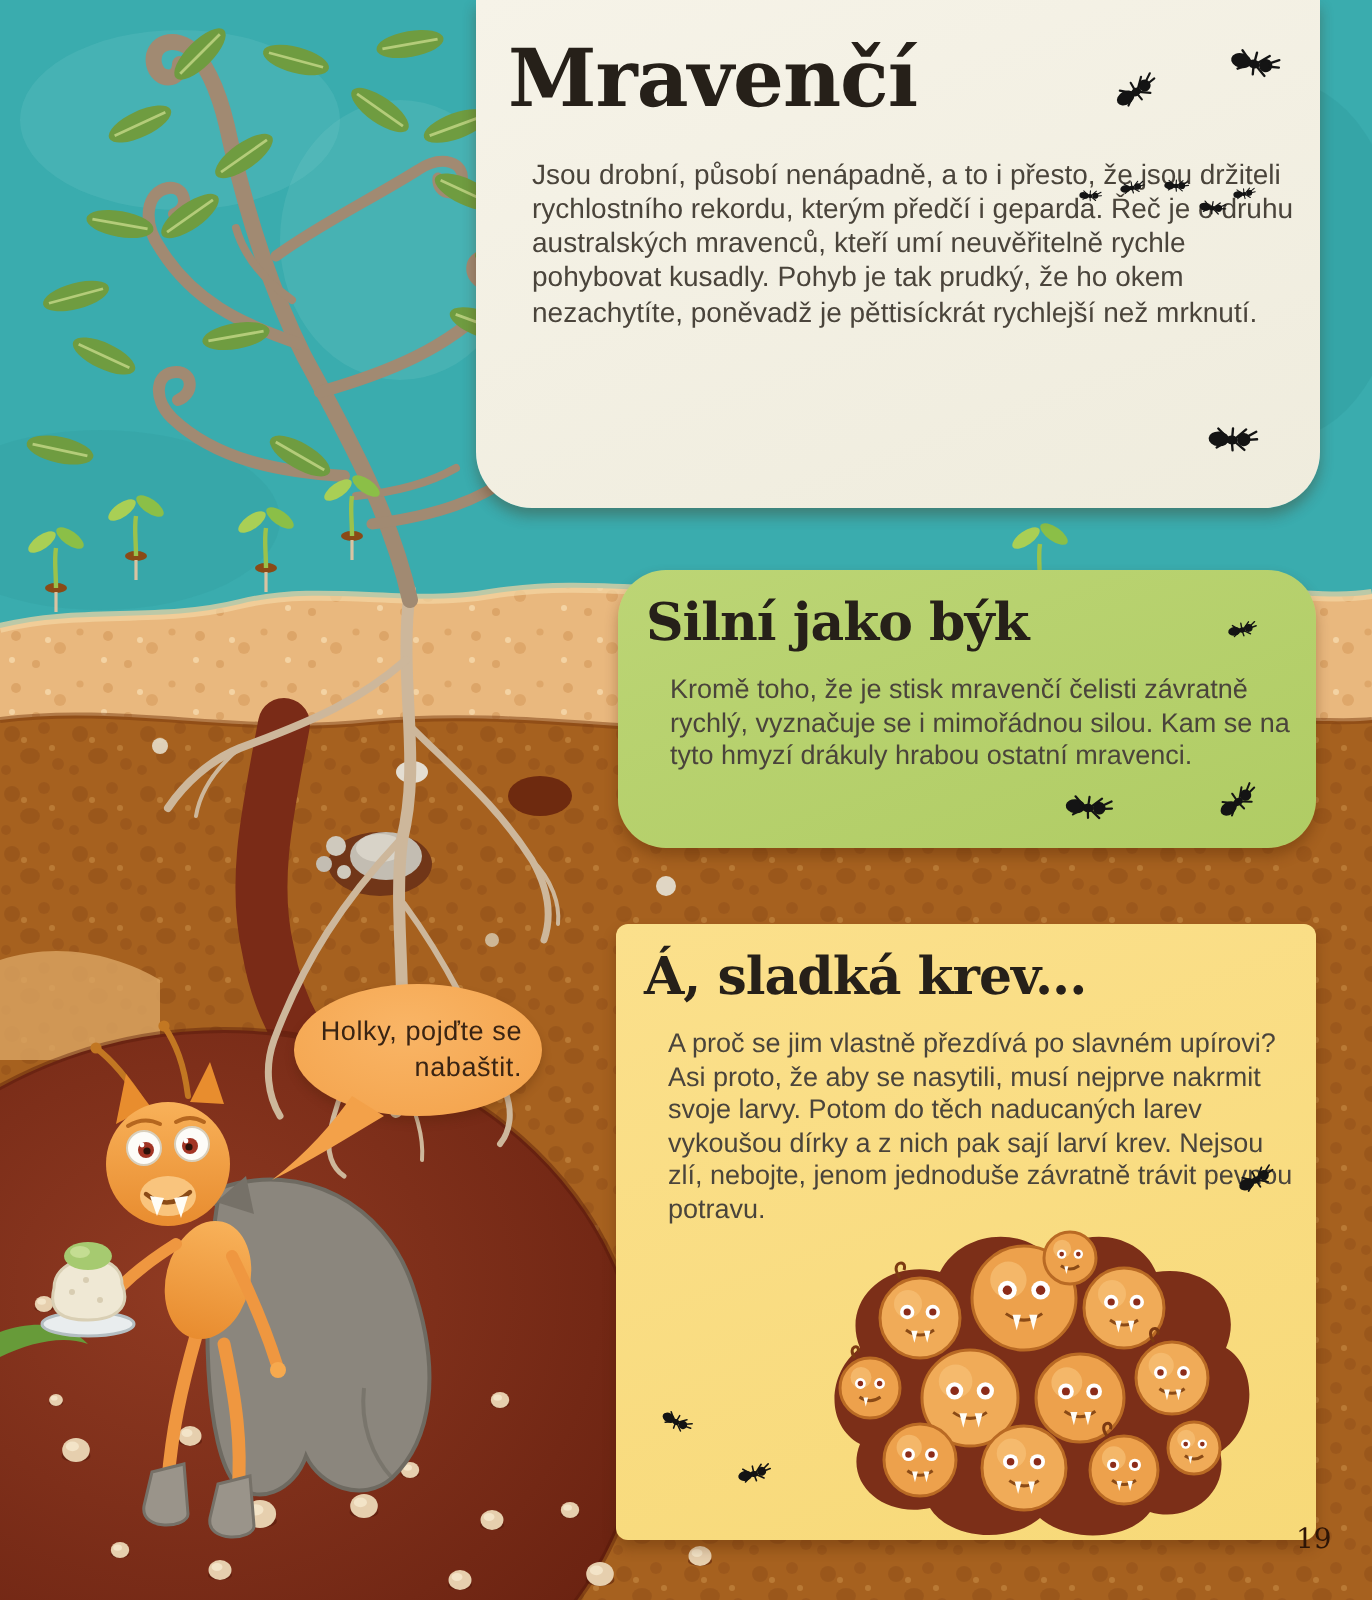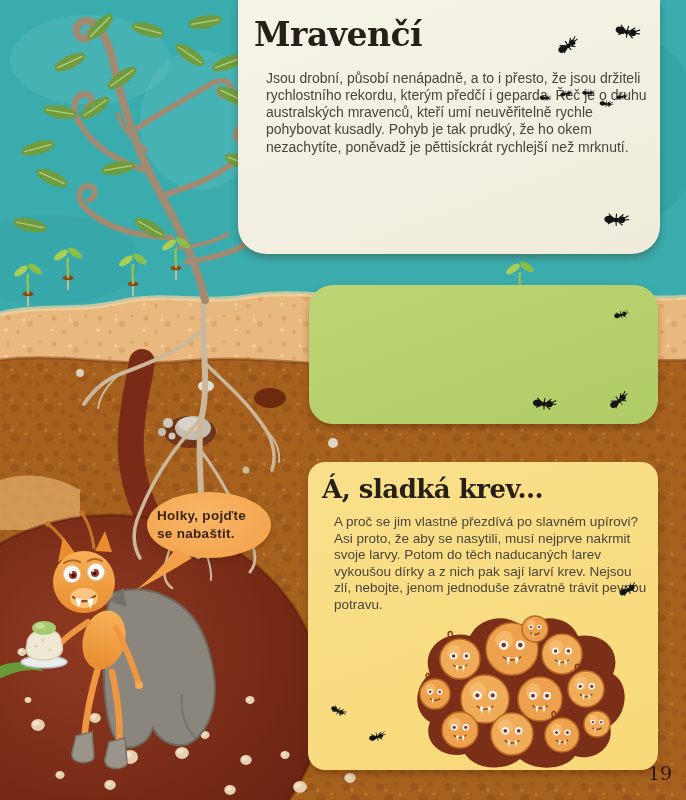--- a/index.html
+++ b/index.html
@@ -22,53 +22,53 @@
   }
   .card-strong{
     left:309px; top:285px; width:349px; height:139px;
     background:linear-gradient(160deg,#bcd575,#b0cc64);
     border-radius:24px;
     padding:12px 26px 0 14px; box-sizing:border-box;
   }
   .card-blood{
     left:308px; top:462px; width:350px; height:308px;
     background:linear-gradient(160deg,#fbe08c,#f7d978);
-    border-radius:17px;
+    border-radius:6px;
     padding:12px 26px 0 14px; box-sizing:border-box;
   }
   .card h1{
     margin:0; font-family:"DejaVu Serif","Liberation Serif",serif;
     font-weight:bold; color:#262019; letter-spacing:-.5px;
   }
-  .card-intro h1{font-size:33px; line-height:1.28;}
+  .card-intro h1{font-size:40px; line-height:1.28;}
   .card-strong h1,.card-blood h1{font-size:26px; line-height:1.2;}
   .card p{
     margin:9px 0 0 12px; color:#4a443b; font-size:13.5px; line-height:1.22;
   }
   .card-intro p{margin-top:14px; width:384px; font-size:14px;}
   .card-strong p{width:320px;}
   .card-blood p{width:318px;}
   .speech-bubble{
     position:absolute; left:147px; top:492px; width:124px; height:66px;
     background:radial-gradient(ellipse at 45% 35%,#f9b566,#f3a149);
     border-radius:50%; z-index:6;
     display:flex; align-items:center; justify-content:center;
     box-shadow:0 3px 5px rgba(70,32,4,.25);
   }
   .speech-bubble span{
-    width:104px; text-align:left; font-size:13.5px; line-height:1.35;
-    font-weight:bold; color:#3a2413; letter-spacing:.3px;
+    width:104px; text-align:right; font-size:13.5px; line-height:1.35;
+    font-weight:normal; color:#3a2413; letter-spacing:.3px;
   }
   #bubble-tail{position:absolute; left:128px; top:546px; z-index:6;}
   #larvae{position:absolute; left:400px; top:604px; z-index:6;}
   #ants{position:absolute; left:0; top:0; z-index:8; pointer-events:none;}
   .page-number{
     position:absolute; left:648px; top:762px; z-index:7;
     font-family:"DejaVu Serif","Liberation Serif",serif;
-    font-size:19px; color:#2e1506;
+    font-size:14px; color:#2e1506;
   }
 </style>
 </head>
 <body>
 
 <div class="page">
 
   <svg id="bg" width="686" height="800" viewBox="0 0 686 800">
     <defs>
       <pattern id="leopard" width="34" height="30" patternUnits="userSpaceOnUse">
@@ -395,20 +395,22 @@
     </g>
   </svg>
 
   <div class="card card-intro">
     <h1><span>Mravenčí</span><br>
     </h1>
     <p>Jsou drobní, působí nenápadně, a to i přesto, že jsou držiteli rychlostního rekordu, kterým předčí i geparda. Řeč je o druhu australských mravenců, kteří umí neuvěřitelně rychle pohybovat kusadly. Pohyb je tak prudký, že ho okem nezachytíte, poněvadž je pěttisíckrát rychlejší než mrknutí.</p>
   </div>
 
   <div class="card card-strong">
+    <h1>Silní jako býk</h1>
+    <p>Kromě toho, že je stisk mravenčí čelisti závratně rychlý, vyznačuje se i mimořádnou silou. Kam se na tyto hmyzí drákuly hrabou ostatní mravenci.</p>
   </div>
 
   <div class="card card-blood">
     <h1>Á, sladká krev...</h1>
     <p>A proč se jim vlastně přezdívá po slavném upírovi? Asi proto, že aby se nasytili, musí nejprve nakrmit svoje larvy. Potom do těch naducaných larev vykoušou dírky a z nich pak sají larví krev. Nejsou zlí, nebojte, jenom jednoduše závratně trávit pevnou potravu.</p>
   </div>
 
   <svg id="larvae" width="235" height="166" viewBox="0 0 235 166">
     <path d="M30,70 C20,45 45,25 70,32 C80,12 110,8 125,25 C140,8 170,12 178,32 C205,28 222,48 213,70 C230,80 228,110 210,122 C215,142 195,158 175,152 C165,166 135,168 120,155 C105,168 75,166 65,150 C42,155 22,138 30,118 C12,108 14,82 30,70 Z" fill="#7c2f18"></path>
     <g id="larvae-faces">

